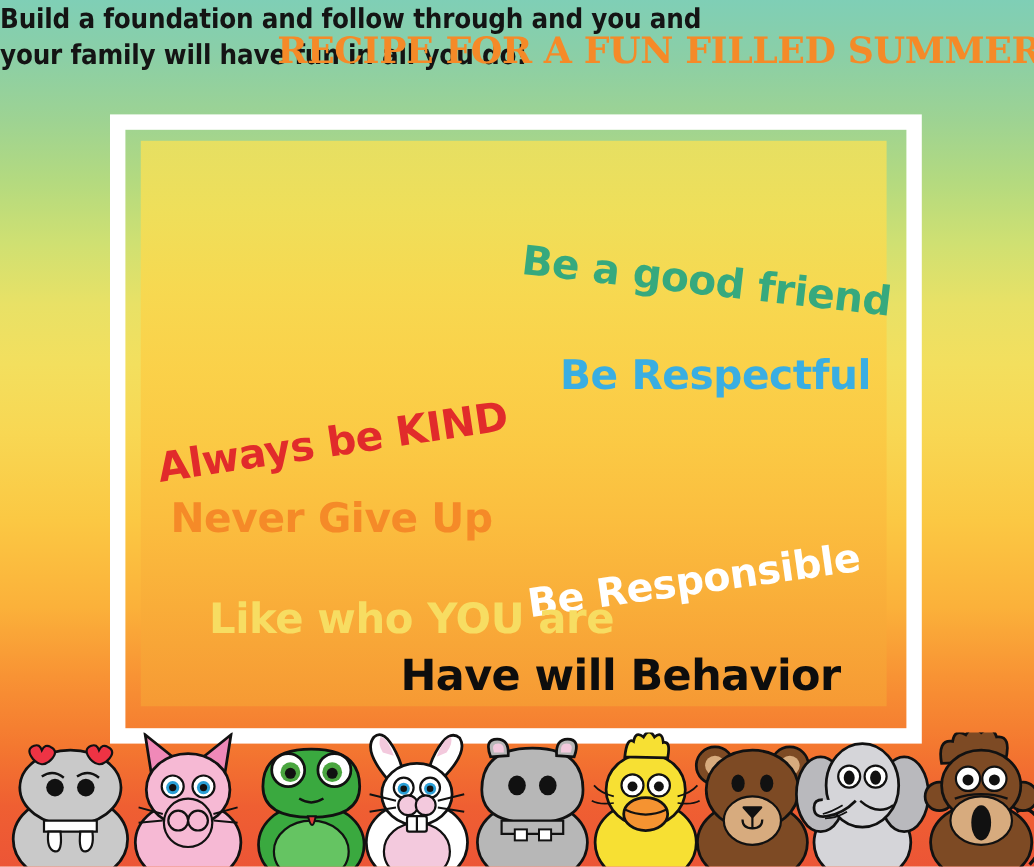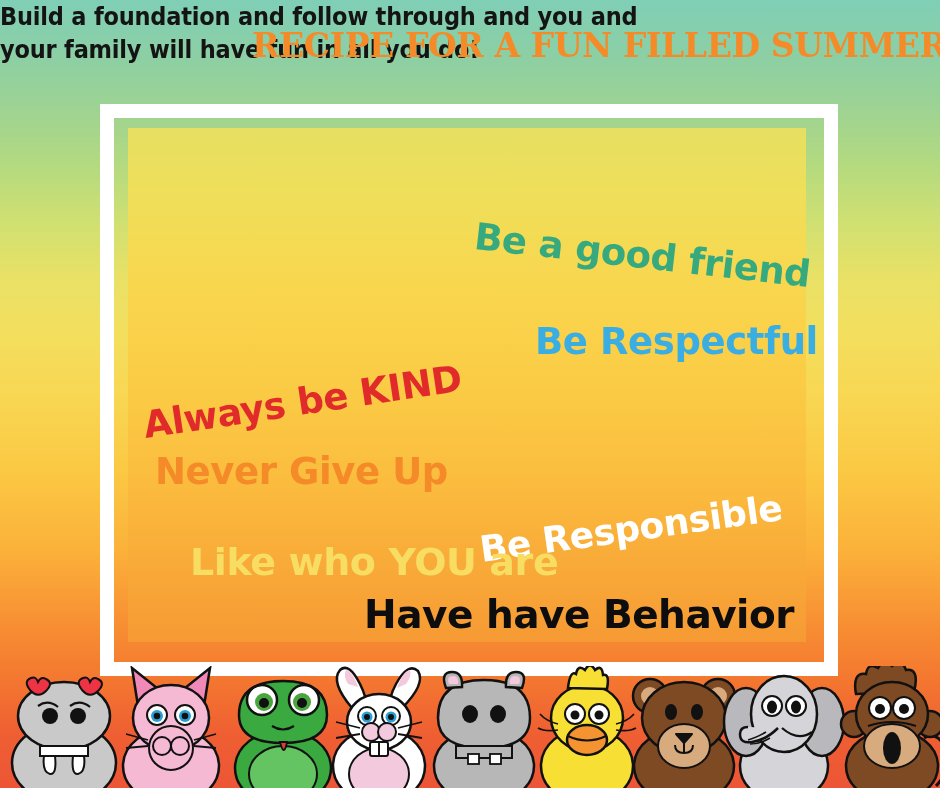--- a/index.html
+++ b/index.html
@@ -146,21 +146,21 @@
     letter-spacing: -0.5px;
   }
   .p-habits {
     left: 111px;
     top: 266px;
     font-size: 39px;
     color: #0d0d0d;
     letter-spacing: -0.6px;
   }
   .p-respect {
-    left: 535px;
+    left: 509px;
     top: 320px;
     font-size: 37px;
     color: #3aaee2;
     letter-spacing: -0.4px;
   }
   .p-kind {
     left: 147px;
     top: 404px;
     font-size: 37px;
     color: #e12b2b;
@@ -233,21 +233,21 @@
   <div class="panel"></div>
 
   <div class="intro">Build a foundation and follow through and you and your family will have fun in all you do!</div>
 
   <div class="tx p-friend">Be a good friend</div>
   <div class="tx p-respect">Be Respectful</div>
   <div class="tx p-kind">Always be KIND</div>
   <div class="tx p-never">Never Give Up</div>
   <div class="tx p-respons">Be Responsible</div>
   <div class="tx p-like">Like who YOU are</div>
-  <div class="tx p-behavior">Have have Behavior</div>
+  <div class="tx p-behavior">Have will Behavior</div>
 
   <div class="animals">
 
     <div class="animal" style="left:4px;">
       <svg width="120" height="120" viewBox="0 0 120 120">
         <ellipse cx="60" cy="95" rx="52" ry="40" fill="#c9c9c9" stroke="#111" stroke-width="2.5"></ellipse>
         <ellipse cx="60" cy="48" rx="46" ry="34" fill="#c9c9c9" stroke="#111" stroke-width="2.5"></ellipse>
         <path d="M26 22 q-7 -9 1 -12 q5 -2 7 4 q3 -6 8 -3 q8 4 0 12 q-8 8 -16 -1z" fill="#ee3344" stroke="#111" stroke-width="2"></path>
         <path d="M78 22 q-7 -9 1 -12 q5 -2 7 4 q3 -6 8 -3 q8 4 0 12 q-8 8 -16 -1z" fill="#ee3344" stroke="#111" stroke-width="2"></path>
         <path d="M34 38 q10 -7 20 1" fill="none" stroke="#111" stroke-width="2.2"></path>

